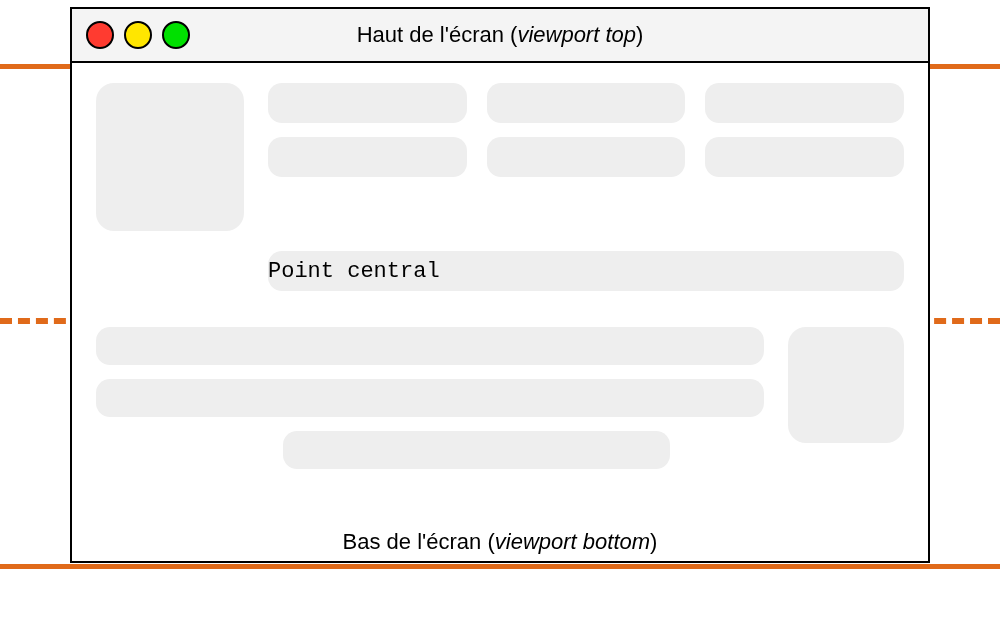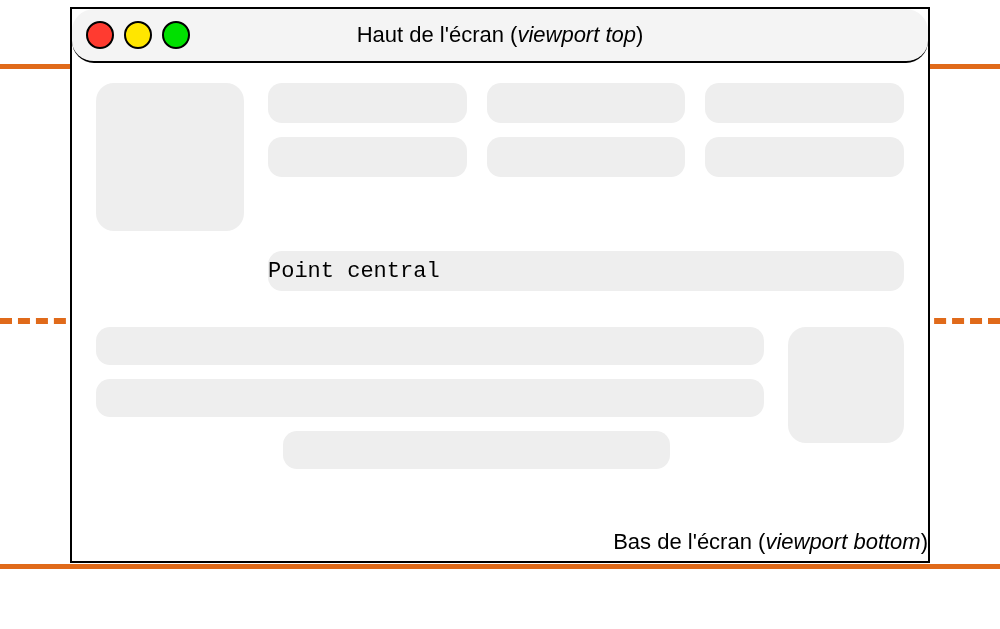--- a/index.html
+++ b/index.html
@@ -31,21 +31,20 @@
   }
   .titlebar {
     height: 54px;
     background: #f4f4f4;
     border-bottom: 2px solid #000;
     display: flex;
     align-items: center;
     box-sizing: border-box;
     padding-left: 14px;
     position: relative;
-    border-radius: 22px;
   }
   .traffic {
     display: flex;
     gap: 10px;
     align-items: center;
   }
   .dot {
     width: 28px;
     height: 28px;
     border-radius: 50%;
@@ -152,21 +151,21 @@
     color: #000;
     text-align: center;
     z-index: 2;
   }
   em, .it { font-style: italic; }
   
   .viewport-bottom-label {
     position: absolute;
     left: 0; right: 0;
     bottom: 6px;
-    text-align: right;
+    text-align: center;
     font-size: 22px;
   }
   
   .hline {
     position: absolute;
     left: 0;
     right: 0;
     height: 0;
   }
   .solid-orange {

